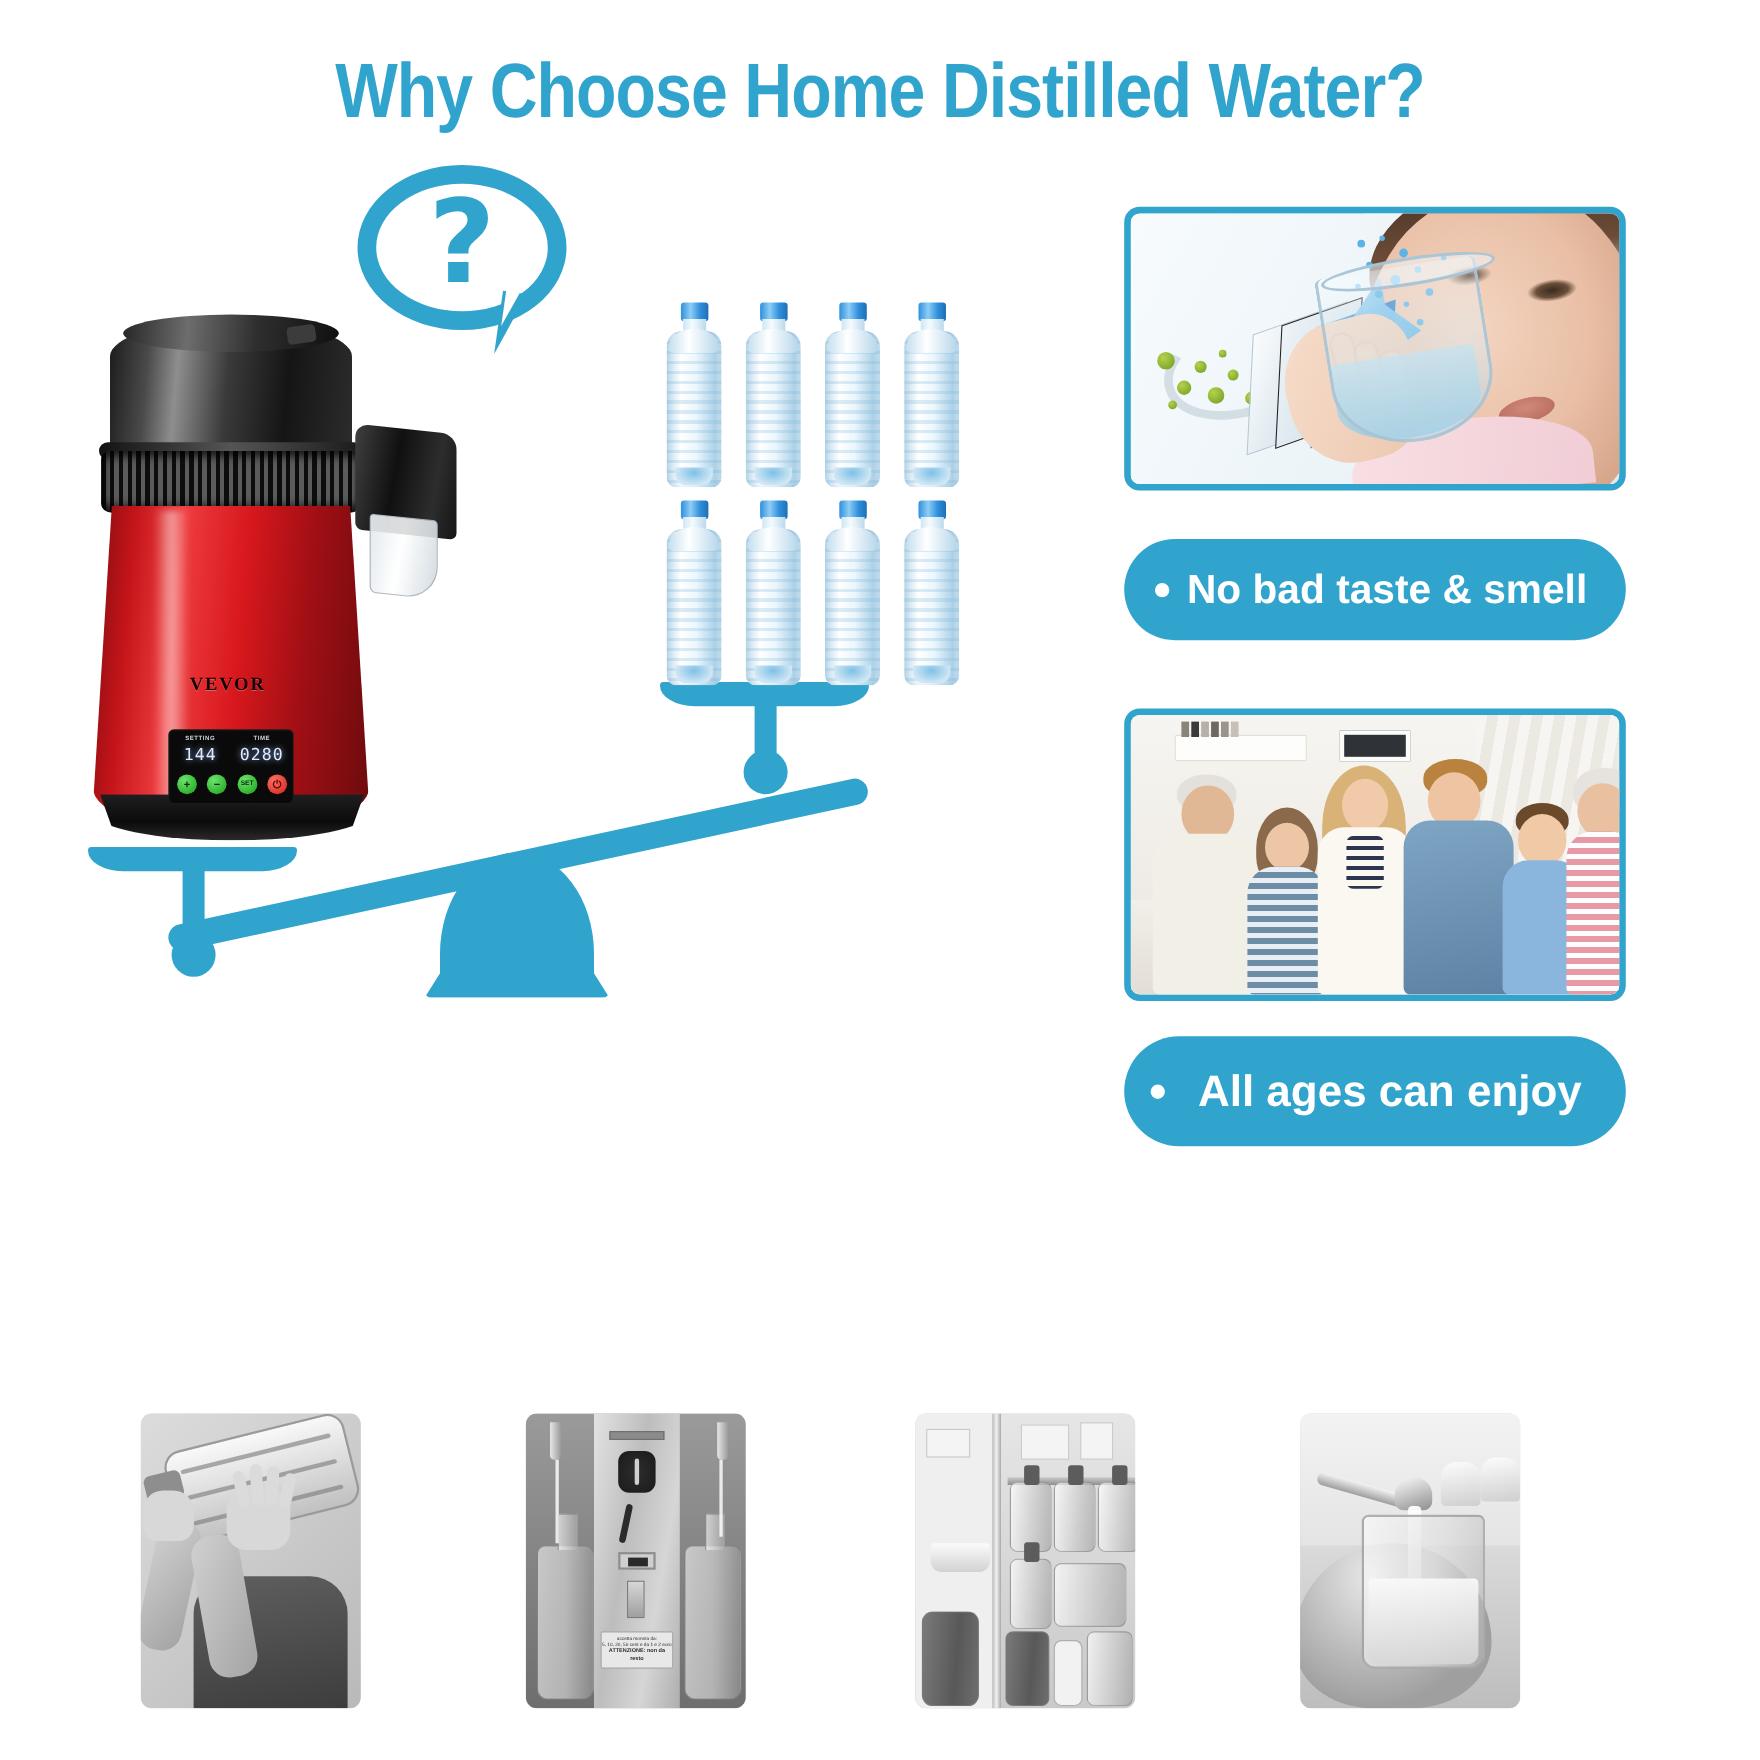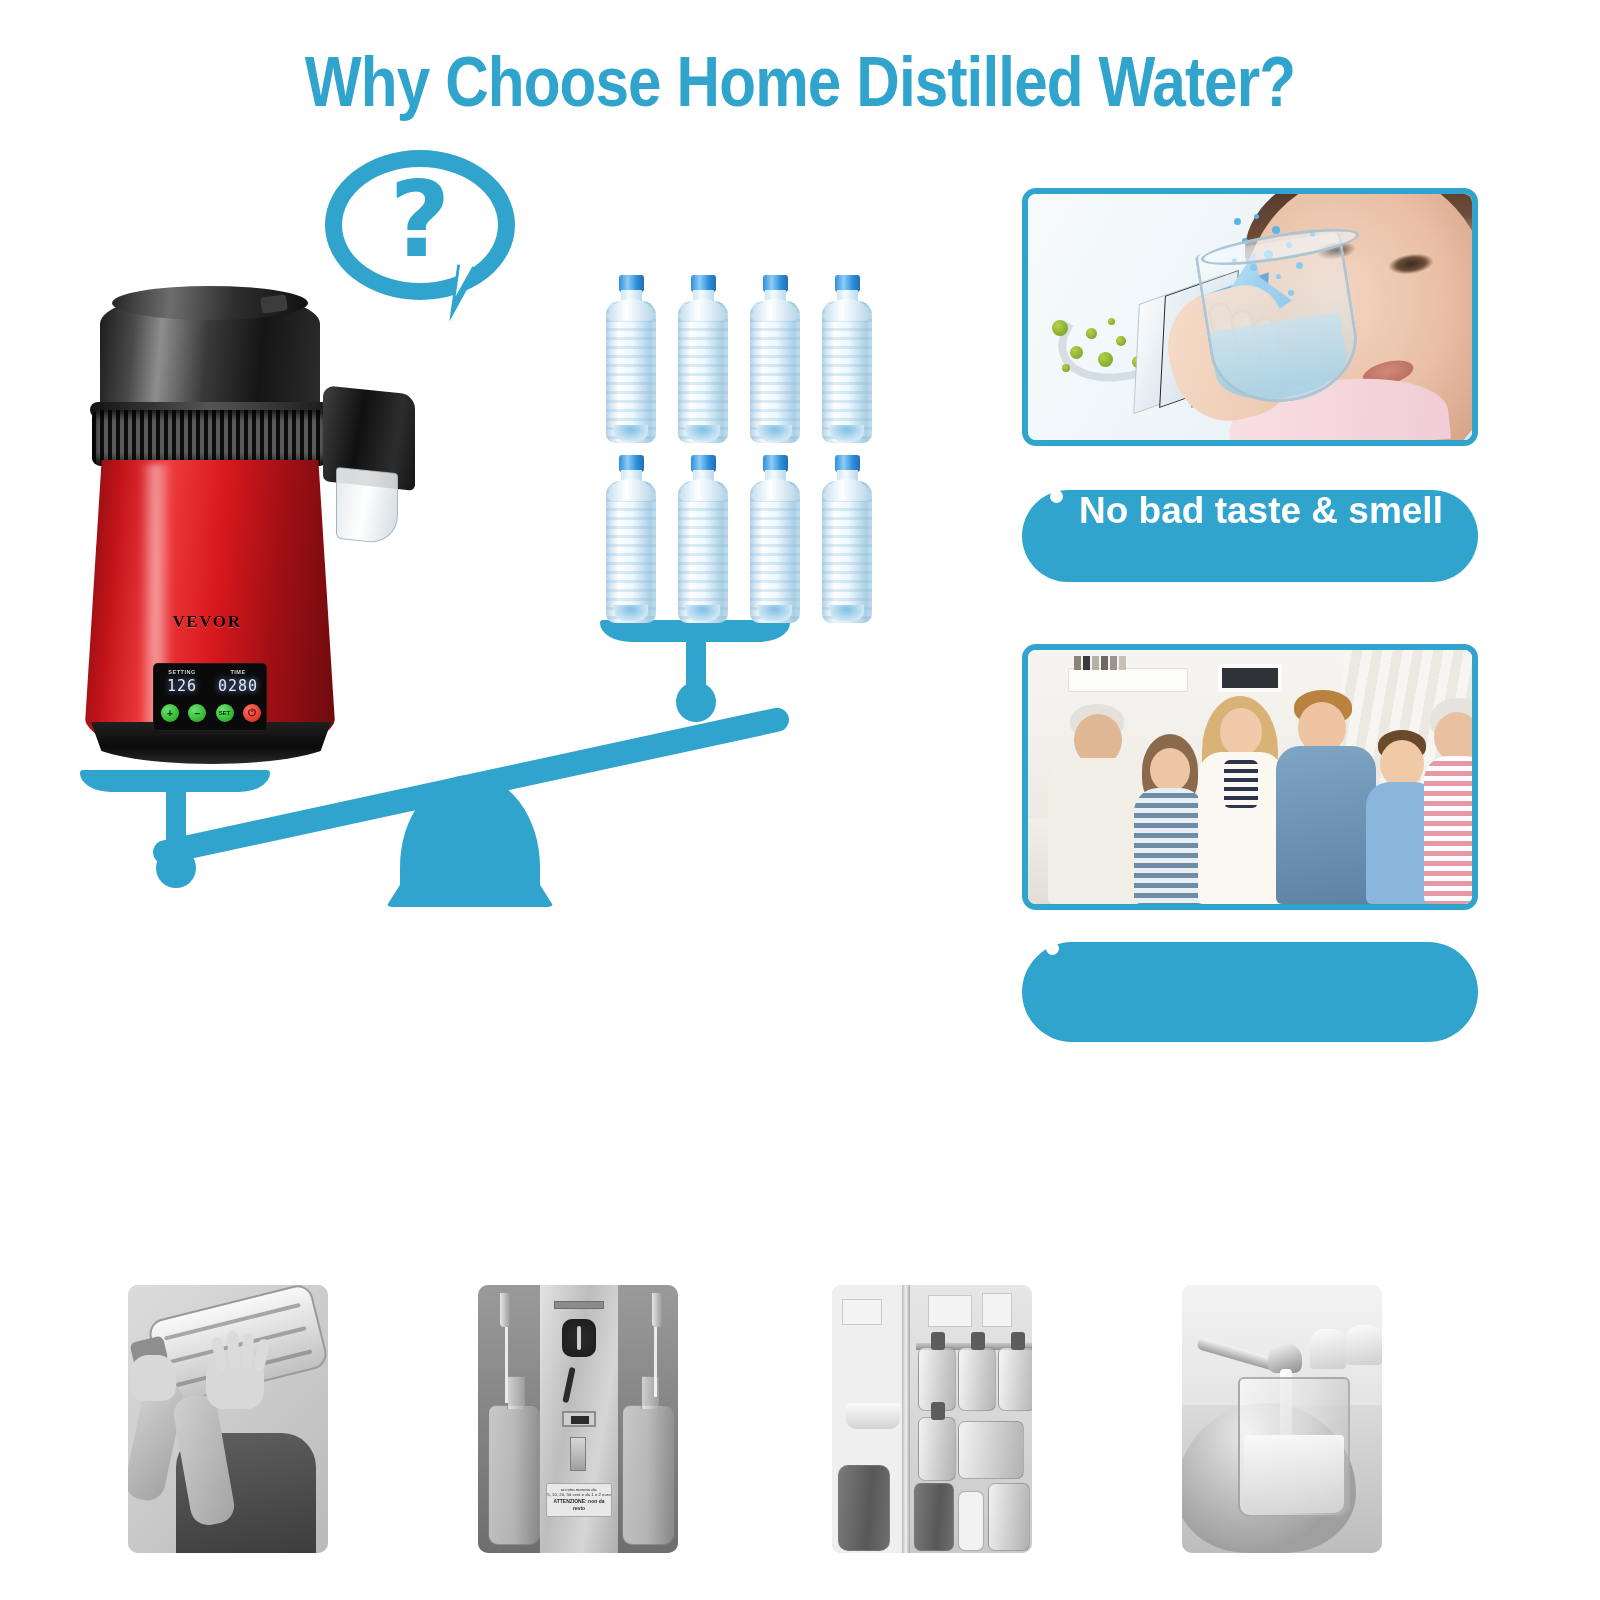--- a/index.html
+++ b/index.html
@@ -368,21 +368,21 @@
   .person { position:absolute; bottom:0; }
   .p-head { position:absolute; border-radius:50%; }
   .p-body { position:absolute; border-radius:24px 24px 6px 6px; }
   .p-hair { position:absolute; border-radius:50% 50% 40% 40%; }
 
   
   .pill {
     position:absolute;
     background:#30a4cd;
     border-radius:60px;
-    display:flex; align-items:flex-start;
+    display:flex; align-items:center;
     color:#ffffff; font-weight:bold;
   }
   .pill .dot {
     display:inline-block; width:13px; height:13px; border-radius:50%;
     background:#fff; margin-right:16px; flex:none;
   }
   #pill-taste {
     left:1022px; top:490px; width:456px; height:92px;
     padding-left:28px; font-size:37px;
   }
@@ -592,21 +592,21 @@
     <div class="d-body-gloss"></div>
     <div class="d-base"></div>
     <div class="d-brand">VEVOR</div>
 
     <div class="d-panel">
       <div class="d-panel-labels">
         <span>SETTING</span>
         <span>TIME</span>
       </div>
       <div class="d-readouts">
-        <span>126</span>
+        <span>144</span>
         <span>0280</span>
       </div>
       <div class="d-buttons">
         <div class="d-btn g">+</div>
         <div class="d-btn g">−</div>
         <div class="d-btn g set">SET</div>
         <div class="d-btn r">⏻</div>
       </div>
     </div>
   </div>
@@ -790,20 +790,21 @@
         <div class="p-hair" style="left:6px;top:0;width:56px;height:42px;background:#e6e3de;"></div>
         <div class="p-head" style="left:10px;top:14px;width:46px;height:50px;background:#e9c0a0;"></div>
         <div class="p-body" style="left:0;top:58px;width:64px;height:148px;background:repeating-linear-gradient(180deg,#fdfdfd 0 5px,#e79aa6 5px 10px);"></div>
       </div>
     </div>
   </div>
 
 
   <div class="pill" id="pill-ages">
     <span class="dot"></span>
+    <span class="txt">All ages can enjoy</span>
   </div>
 
 
   <div class="gallery">
 
     <div class="g-item" id="g1">
       <div class="jm">
         <div class="jm-torso"></div>
         <div class="jm-jug">
           <div class="jm-jug-ring" style="left:12px;top:16px;width:140px;"></div>

